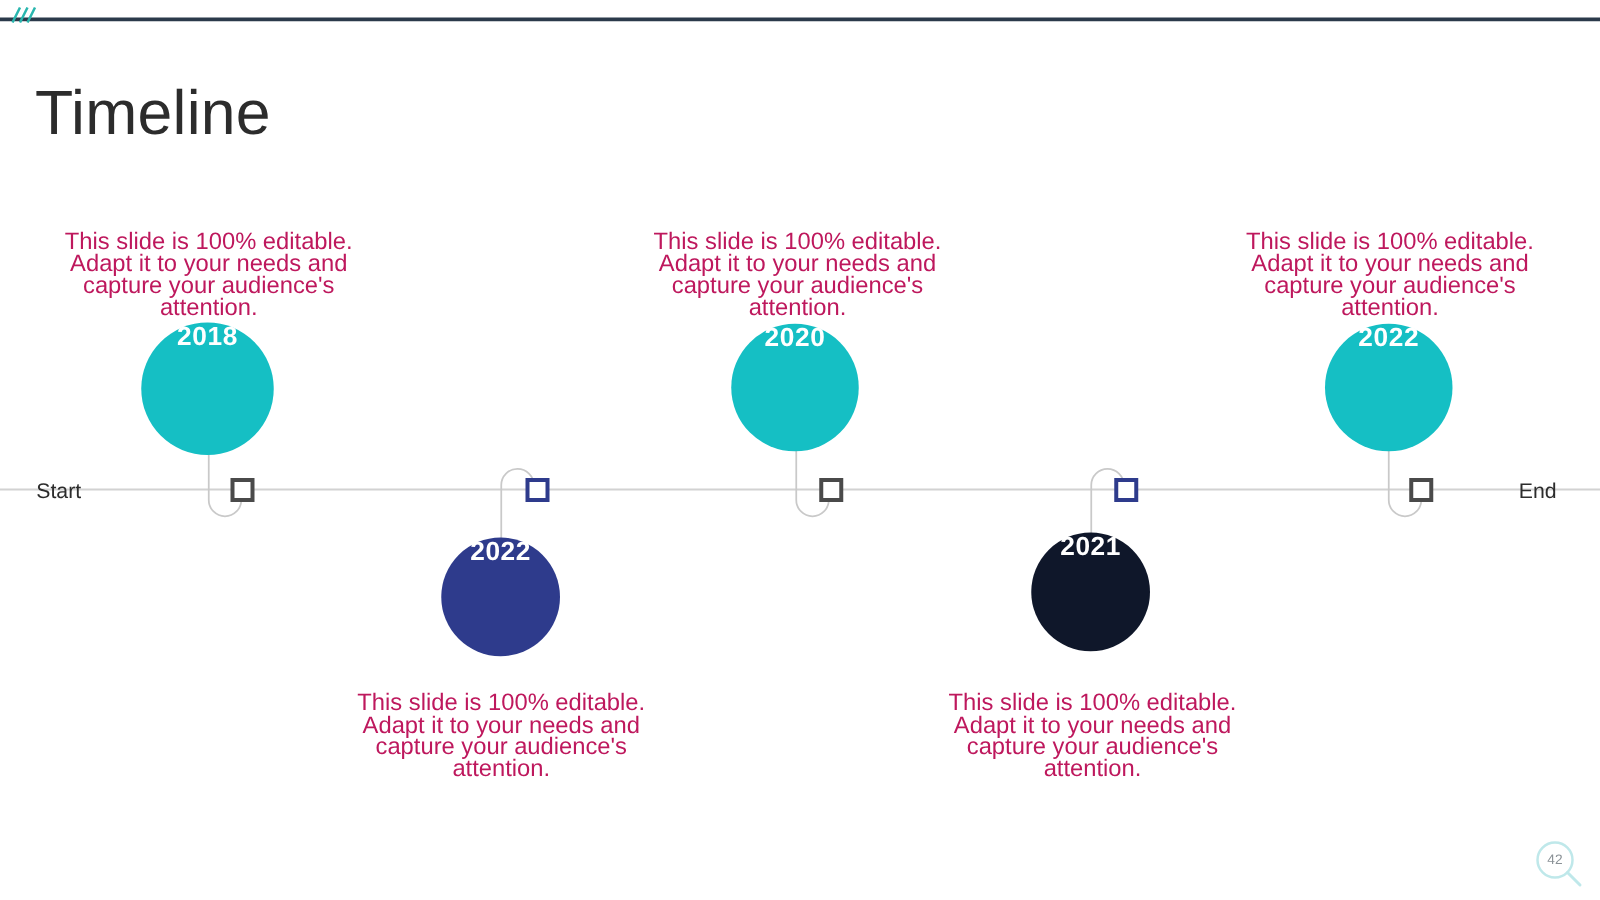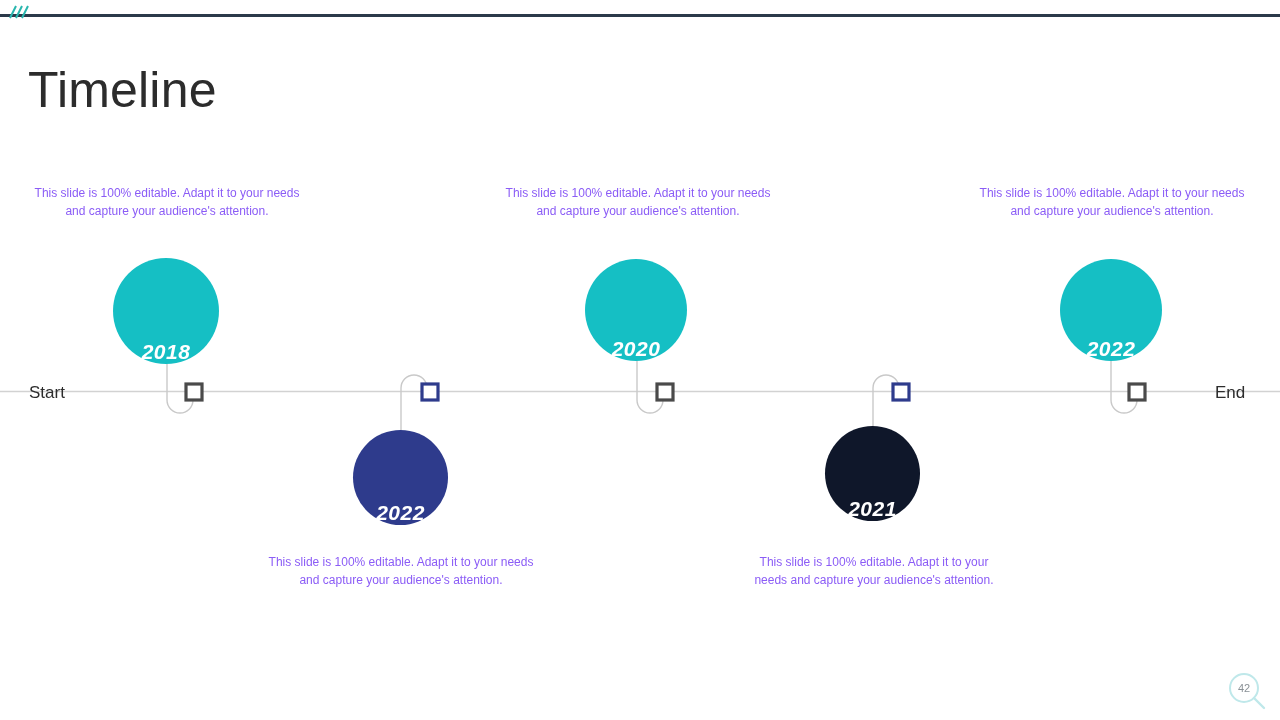--- a/index.html
+++ b/index.html
@@ -66,35 +66,34 @@
     margin-top: 17px;
   }
   .axis-label.start { left: 29px; top: 366px; }
   .axis-label.end   { left: 1215px; top: 366px; }
 
   
   .year-node {
     position: absolute;
     border-radius: 50%;
     display: flex;
-    align-items: flex-end;
+    align-items: flex-start;
     justify-content: center;
     color: #ffffff;
     font-size: 21px;
     font-weight: bold;
     letter-spacing: 0.5px;
-    font-style: italic;
   }
 
   
   .desc {
     position: absolute;
-    font-size: 12px;
+    font-size: 19px;
     line-height: 17.5px;
-    color: #8b5cf6;
+    color: #be185d;
     text-align: center;
   }
 
   
   .page-badge {
     position: absolute;
     right: 8px;
     bottom: 6px;
     width: 44px;
     height: 42px;

